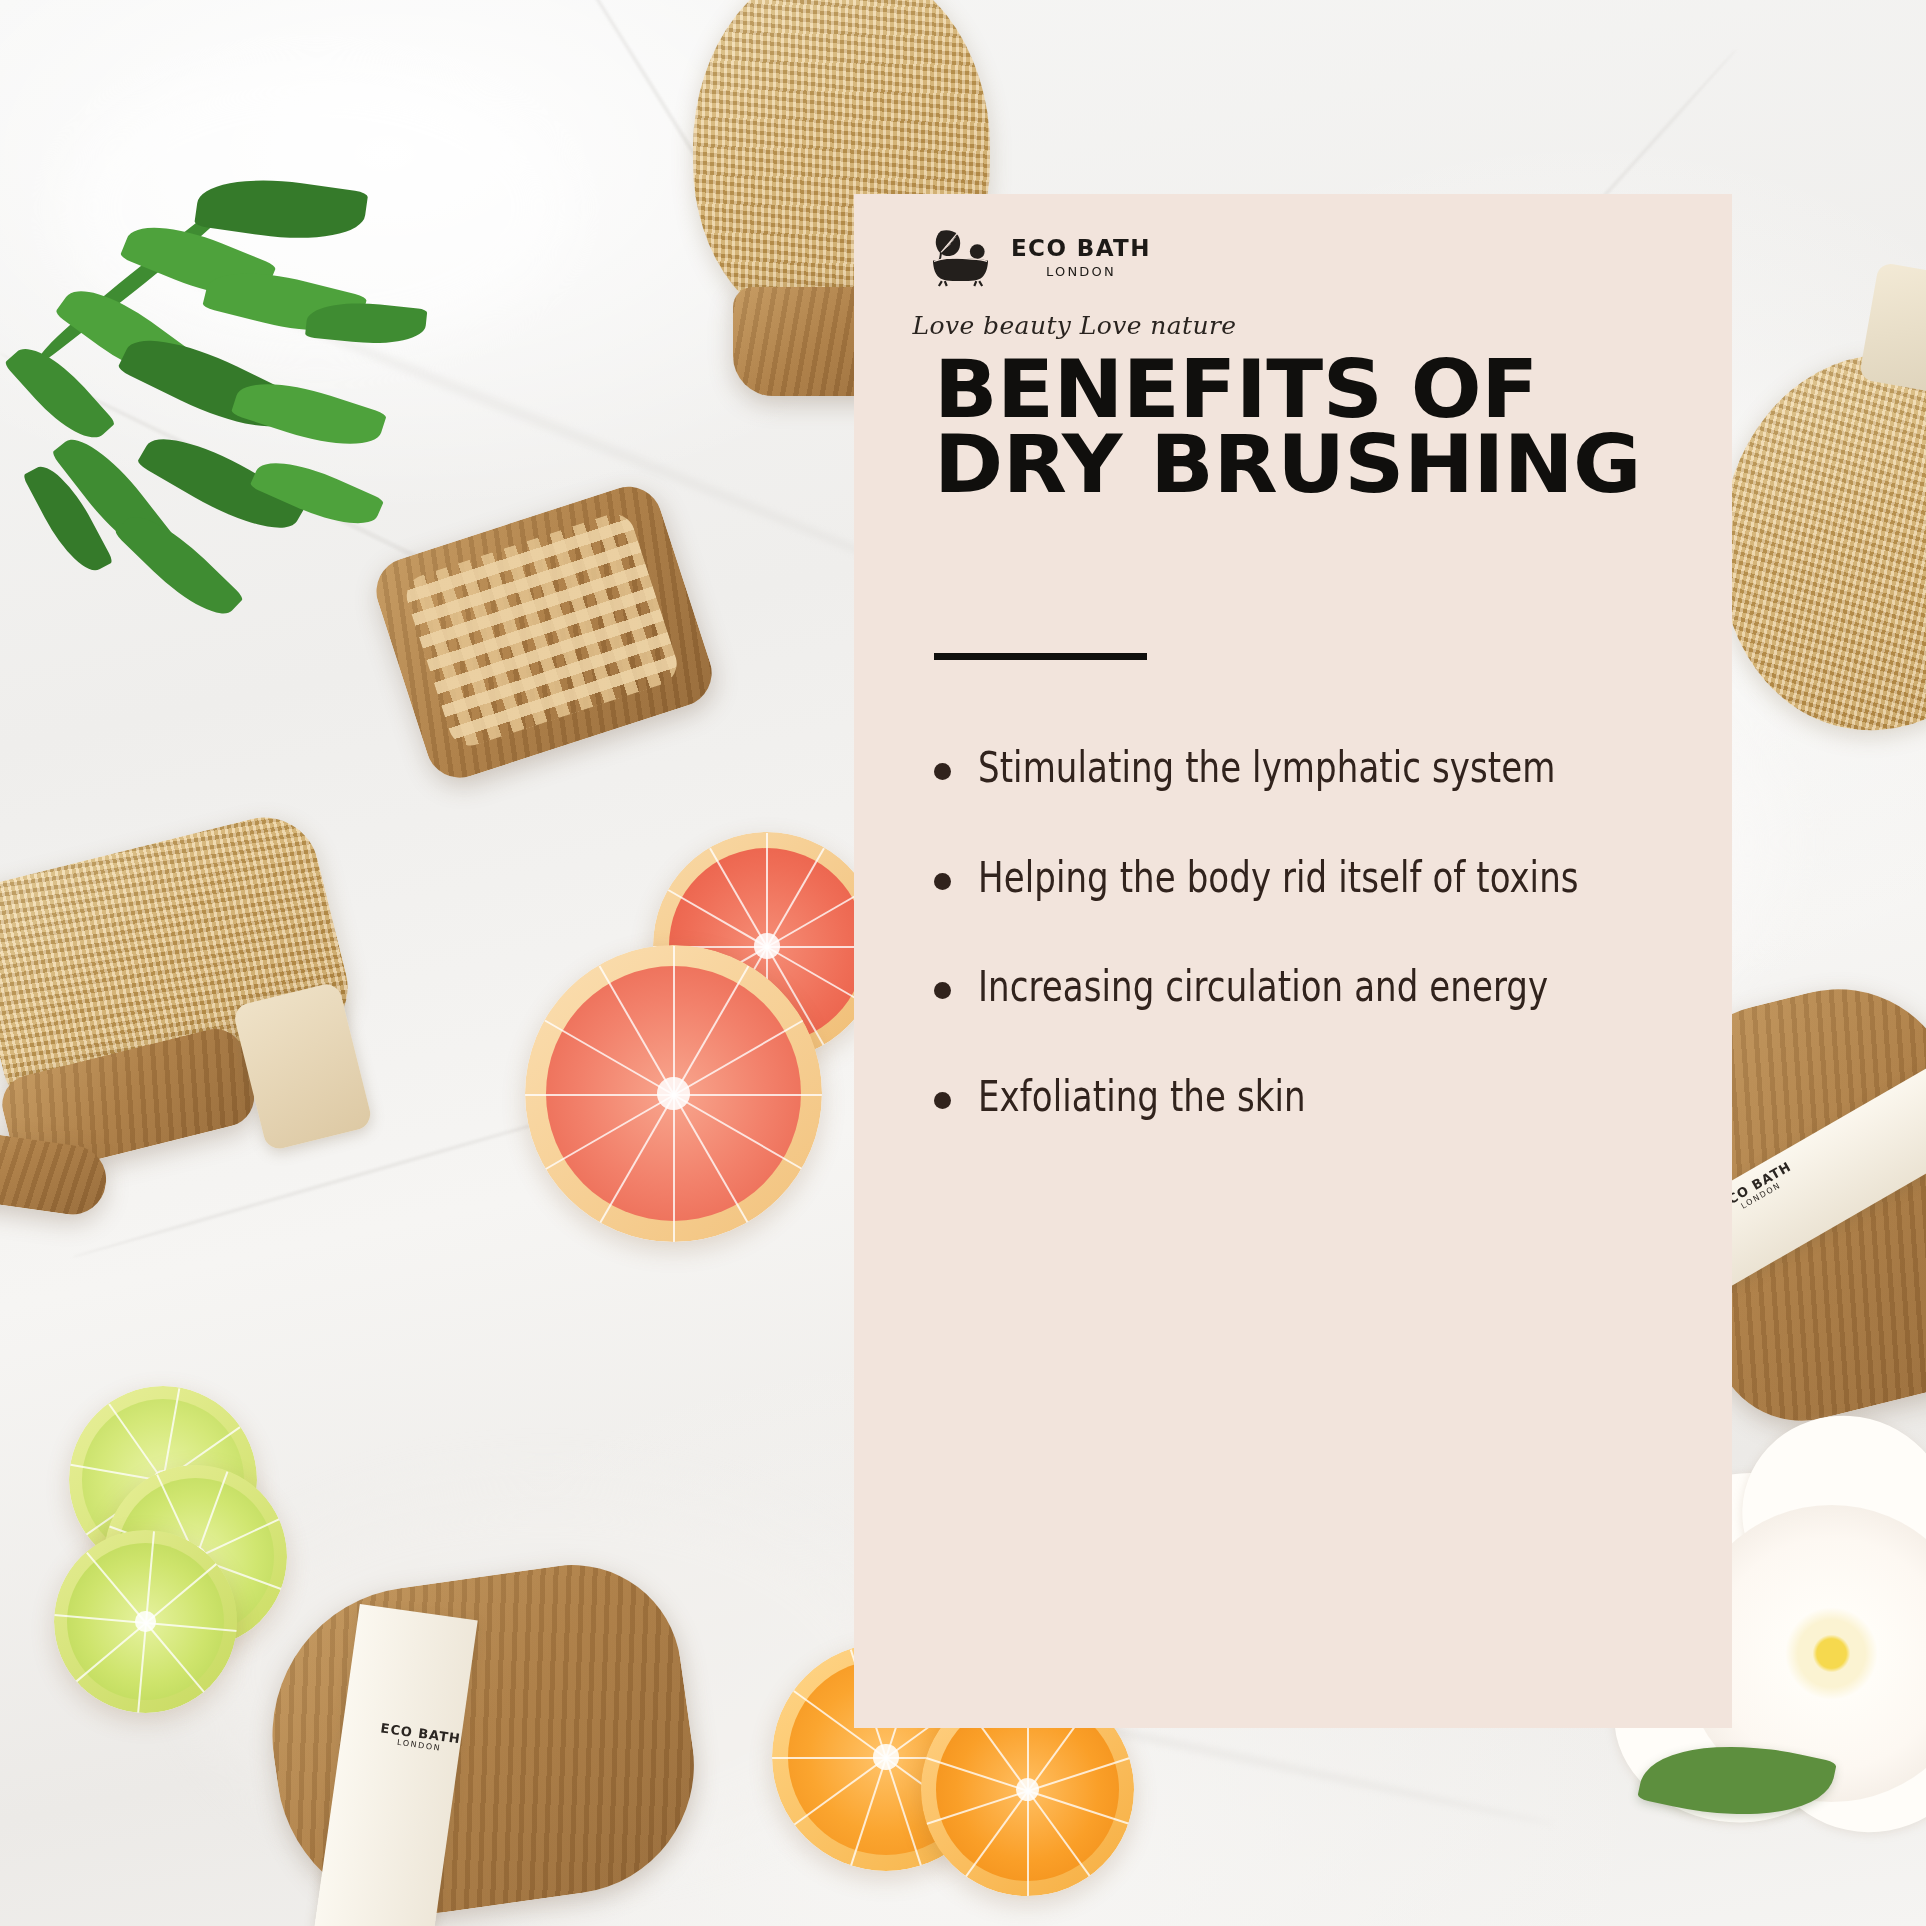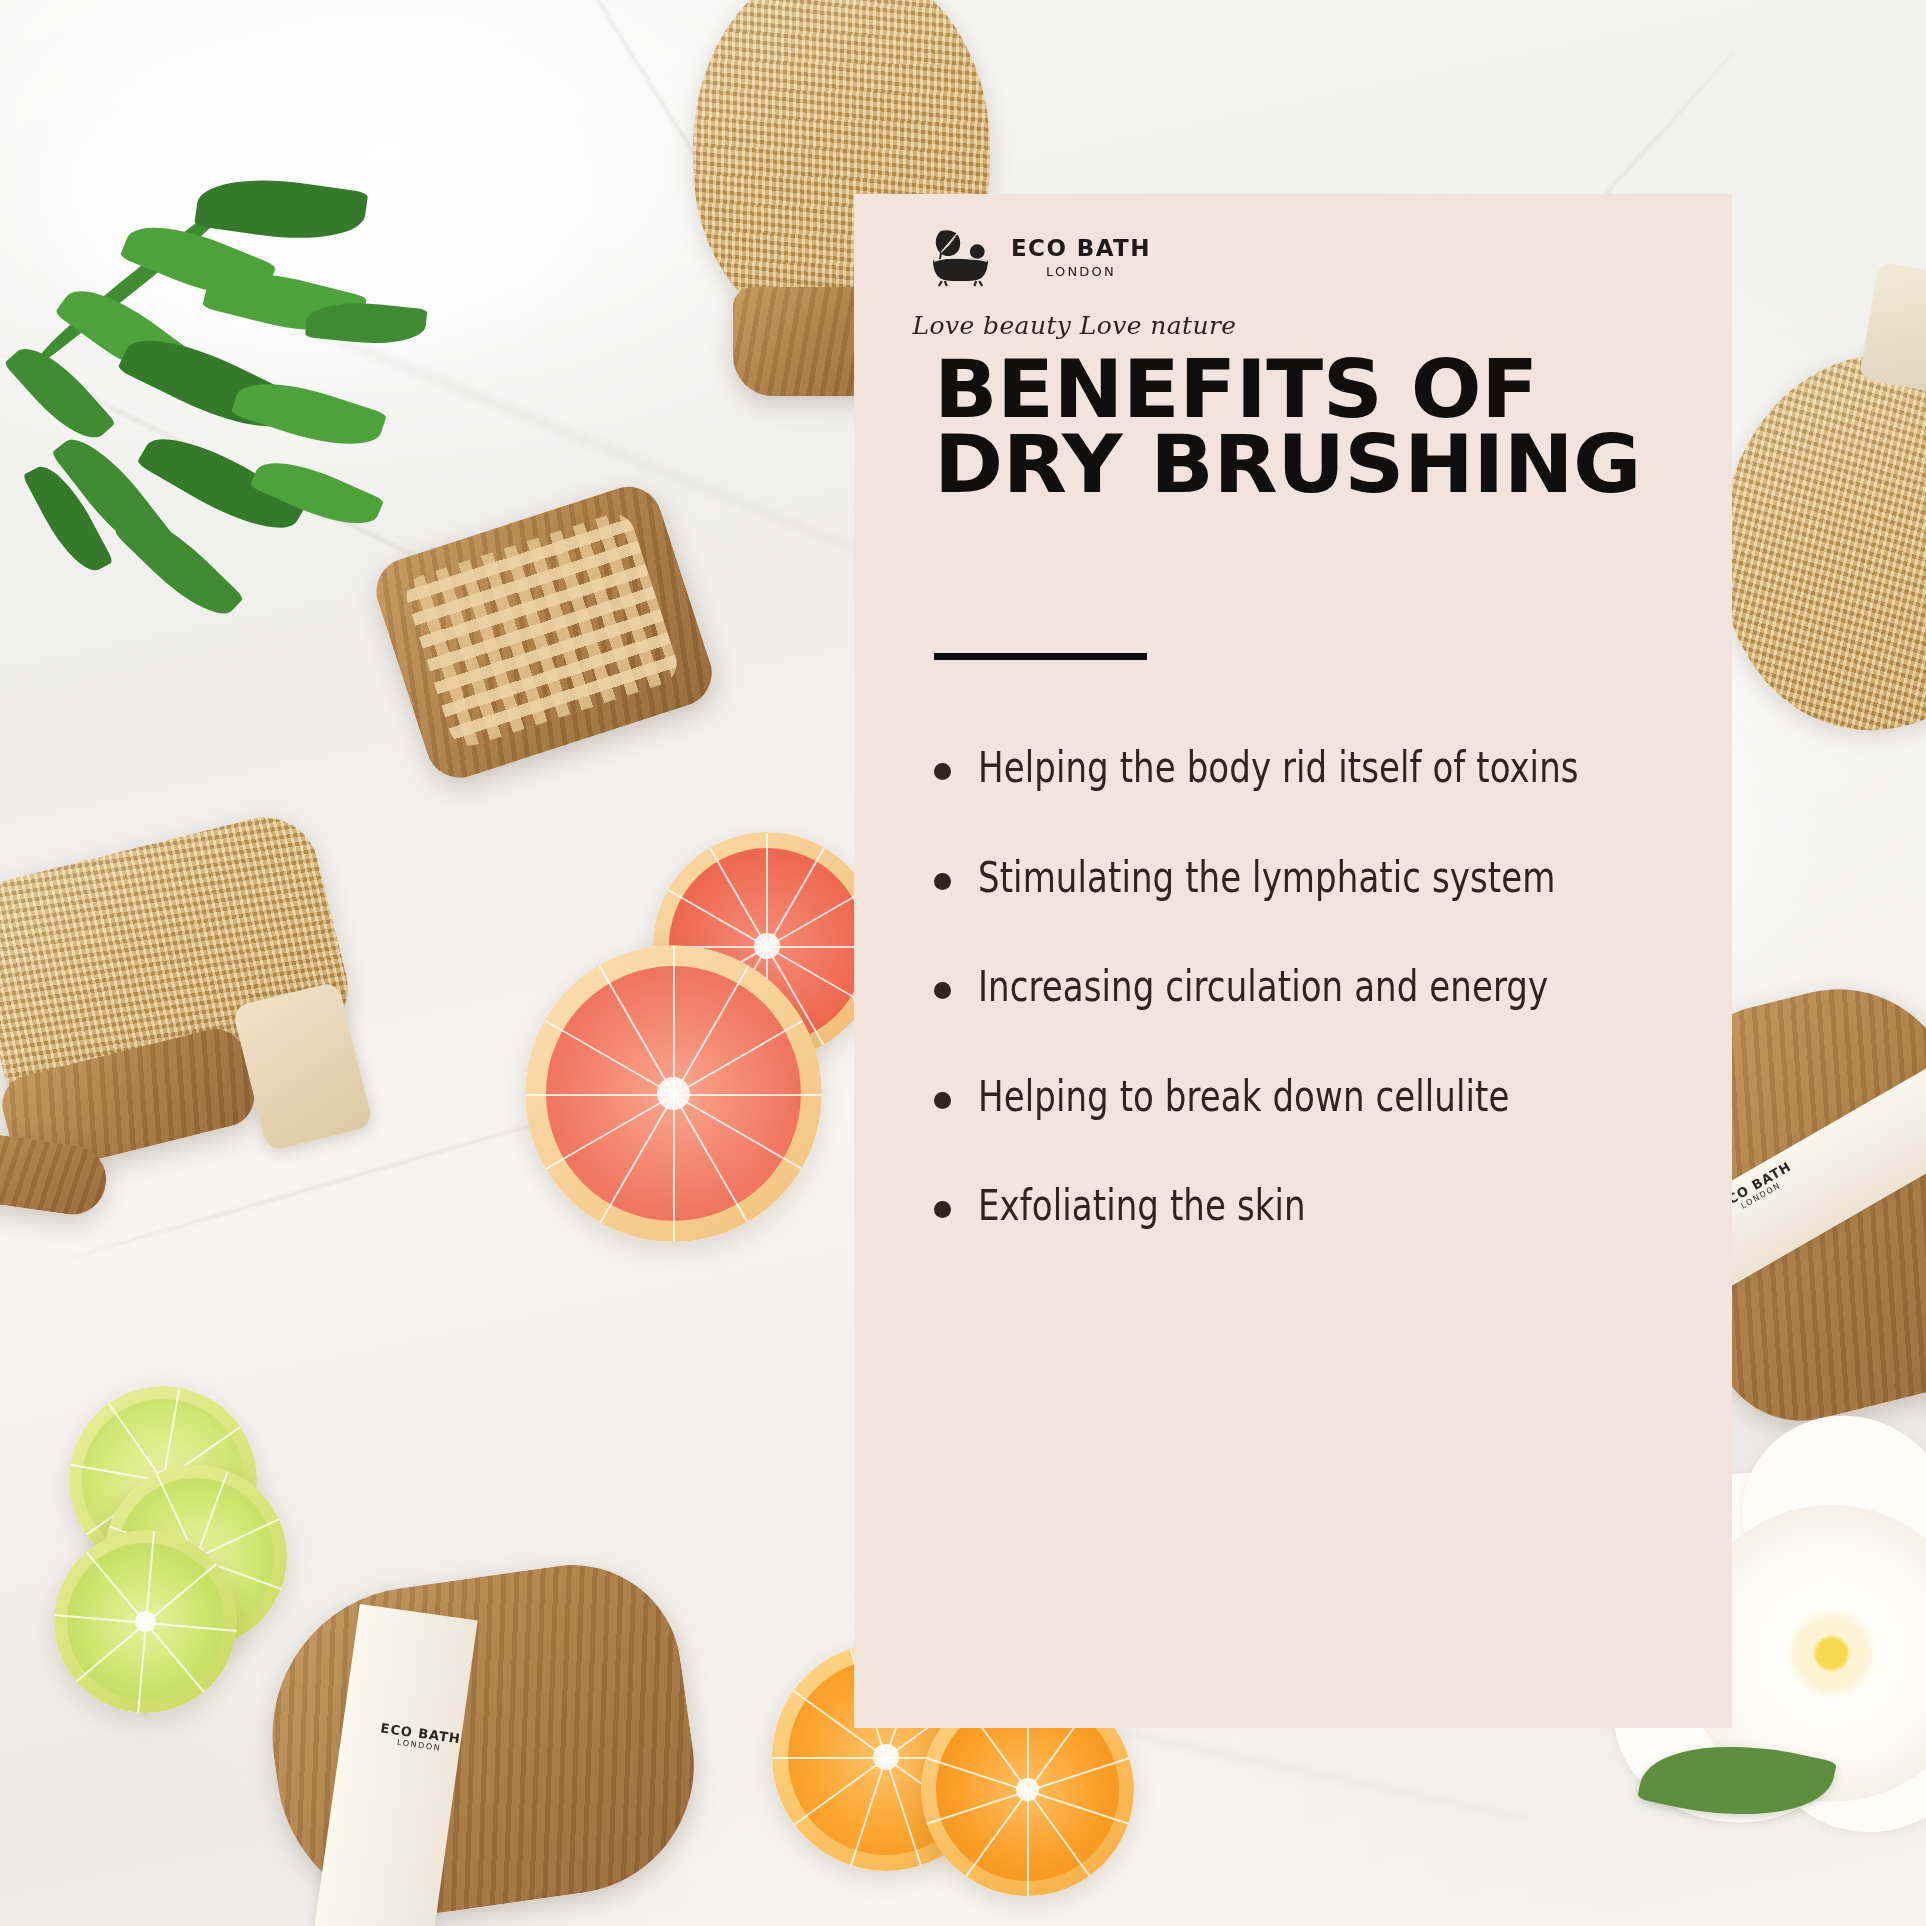--- a/index.html
+++ b/index.html
@@ -335,36 +335,32 @@
       <div class="title">
         <span>BENEFITS OF</span>
         <span>DRY BRUSHING</span>
       </div>
 
       <div class="divider"></div>
 
       <div class="bullets">
         <div class="bullet">
           <div class="dot"></div>
-          <div class="btxt">Helping the body rid itself of toxins</div>
+          <div class="btxt">Stimulating the lymphatic system</div>
         </div>
         <div class="bullet">
           <div class="dot"></div>
-          <div class="btxt">Stimulating the lymphatic system</div>
+          <div class="btxt">Helping the body rid itself of toxins</div>
         </div>
         <div class="bullet">
           <div class="dot"></div>
           <div class="btxt">Increasing circulation and energy</div>
         </div>
         <div class="bullet">
           <div class="dot"></div>
-          <div class="btxt">Helping to break down cellulite</div>
-        </div>
-        <div class="bullet">
-          <div class="dot"></div>
           <div class="btxt">Exfoliating the skin</div>
         </div>
       </div>
 
     </div>
   </div>
 
 
 </div>
 

